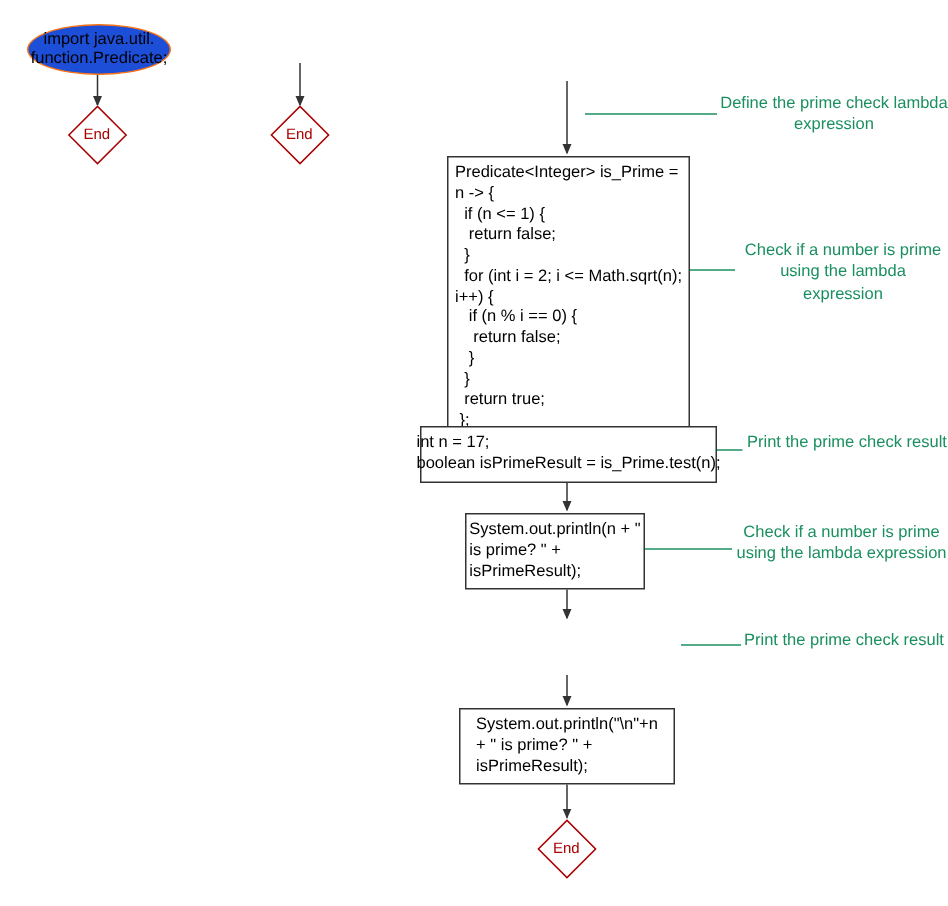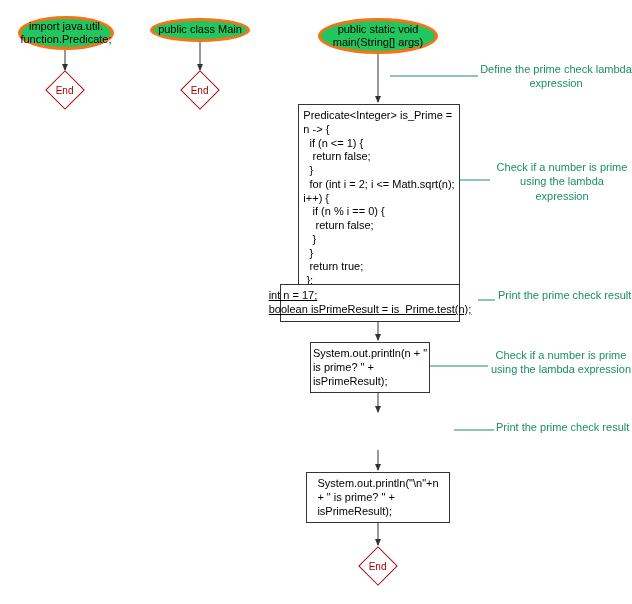--- a/index.html
+++ b/index.html
@@ -20,22 +20,22 @@
   }
   .node {
     position: absolute;
     text-align: center;
     display: flex;
     align-items: center;
     justify-content: center;
   }
   .ellipse {
     border-radius: 50%;
-    border: 3px solid #f97316;
-    background: #22c55e;
+    border: 1px solid #f97316;
+    background: #1d4ed8;
     padding: 2px 6px;
     line-height: 1.25;
   }
   .end-box {
     width: 28px;
     height: 28px;
     border: 1px solid #aa0000;
     color: #aa0000;
     transform: rotate(45deg);
     background: #fff;
@@ -92,47 +92,40 @@
   </svg>
 
   <div class="node ellipse" style="left:18px; top:16px; width:96px; height:34px;">
     <span class="txt">import java.util.
 function.Predicate;</span>
   </div>
   <div class="node end-box" style="left:51px; top:76px;">
     <span class="inner">End</span>
   </div>
 
-  <div class="node ellipse" style="left:150px; top:18px; width:100px; height:24px;">
-    <span class="txt">public class Main</span>
-  </div>
   <div class="node end-box" style="left:186px; top:76px;">
     <span class="inner">End</span>
   </div>
 
-  <div class="node ellipse" style="left:318px; top:18px; width:120px; height:36px;">
-    <span class="txt">public static void
-main(String[] args)</span>
-  </div>
 
   <div class="node rect" style="left:298px; top:104px; width:162px;"><span>Predicate&lt;Integer&gt; is_Prime =
 n -&gt; {
   if (n &lt;= 1) {
    return false;
   }
   for (int i = 2; i &lt;= Math.sqrt(n);
 i++) {
    if (n % i == 0) {
     return false;
    }
   }
   return true;
  };</span></div>
 
-  <div class="node rect" style="left:280px; top:284px; width:180px;text-decoration:underline;"><span>int n = 17;
+  <div class="node rect" style="left:280px; top:284px; width:198px;"><span>int n = 17;
 boolean isPrimeResult = is_Prime.test(n);</span></div>
 
   <div class="node rect" style="left:310px; top:342px; width:120px;"><span>System.out.println(n + "
 is prime? " +
 isPrimeResult);</span></div>
 
 
   <div class="node rect" style="left:306px; top:472px; width:144px;"><span>System.out.println("\n"+n
 + " is prime? " +
 isPrimeResult);</span></div>

